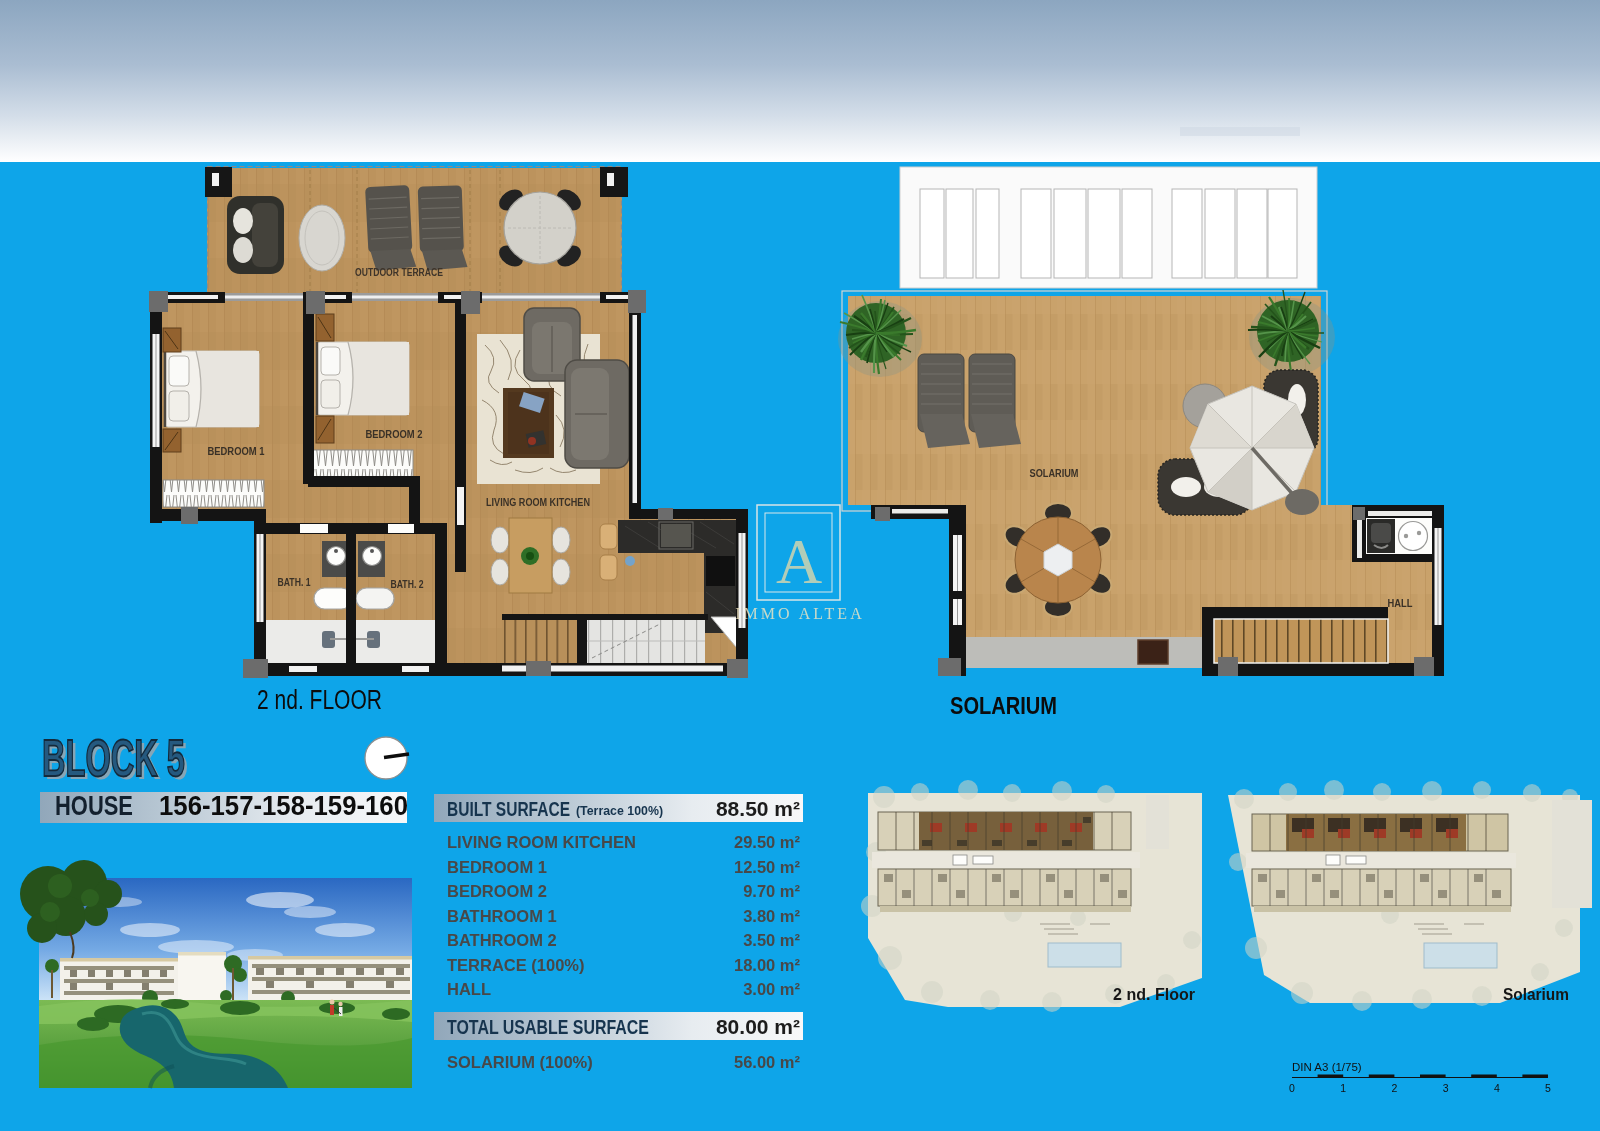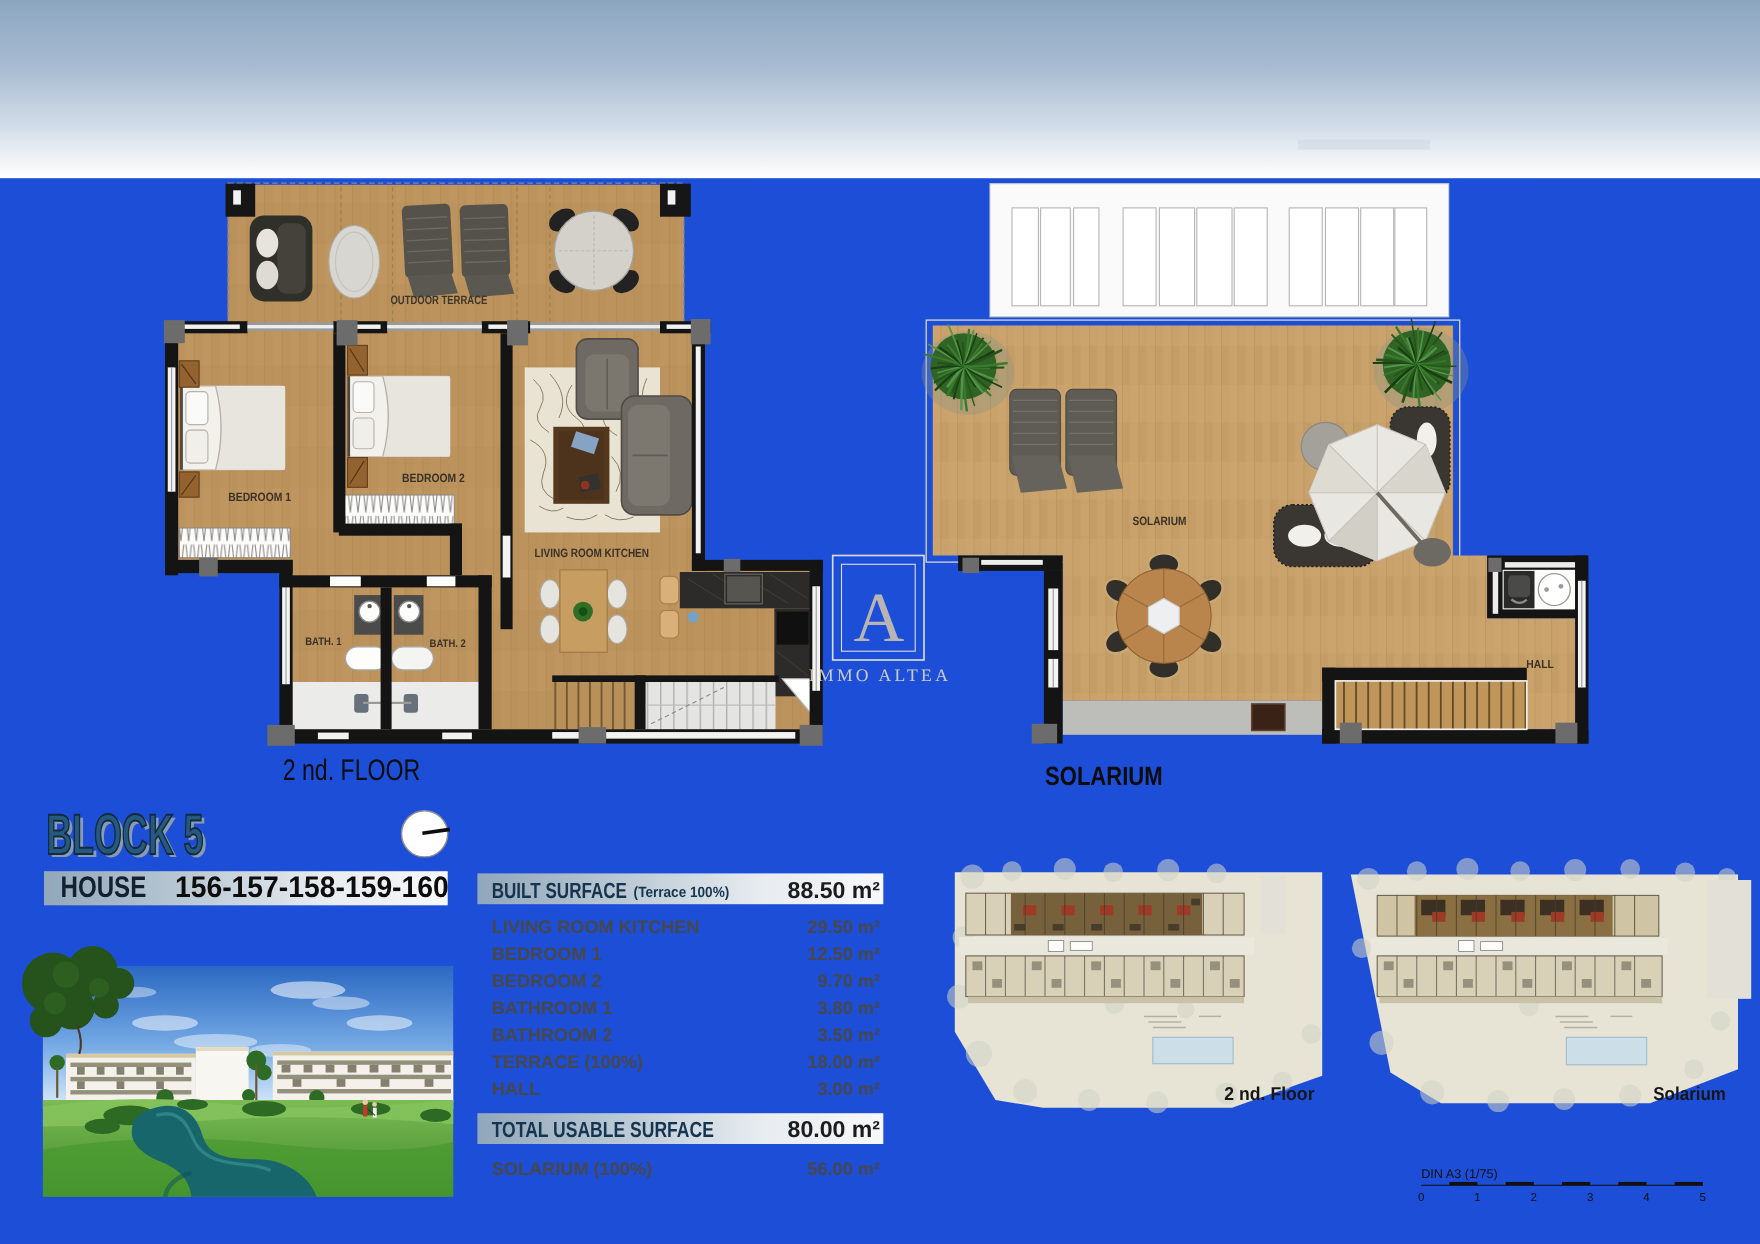--- a/index.html
+++ b/index.html
@@ -1,16 +1,16 @@
 <!DOCTYPE html>
 <html><head>
 <meta charset="utf-8">
 <style>
   html,body{margin:0;padding:0;background:#fff;}
-  #page{position:relative;width:1600px;height:1131px;overflow:hidden;background:#1d4ed8;
+  #page{position:relative;width:1600px;height:1131px;overflow:hidden;background:#0ea5e9;
         font-family:"Liberation Sans", sans-serif;}
   svg{position:absolute;left:0;top:0;}
 </style>
 </head>
 <body>
 <div id="page">
 <svg width="1600" height="1131" viewBox="0 0 1600 1131">
 <defs>
   <linearGradient id="skyg" x1="0" y1="0" x2="0" y2="1">
     <stop offset="0" stop-color="#8ca6c0"></stop>

